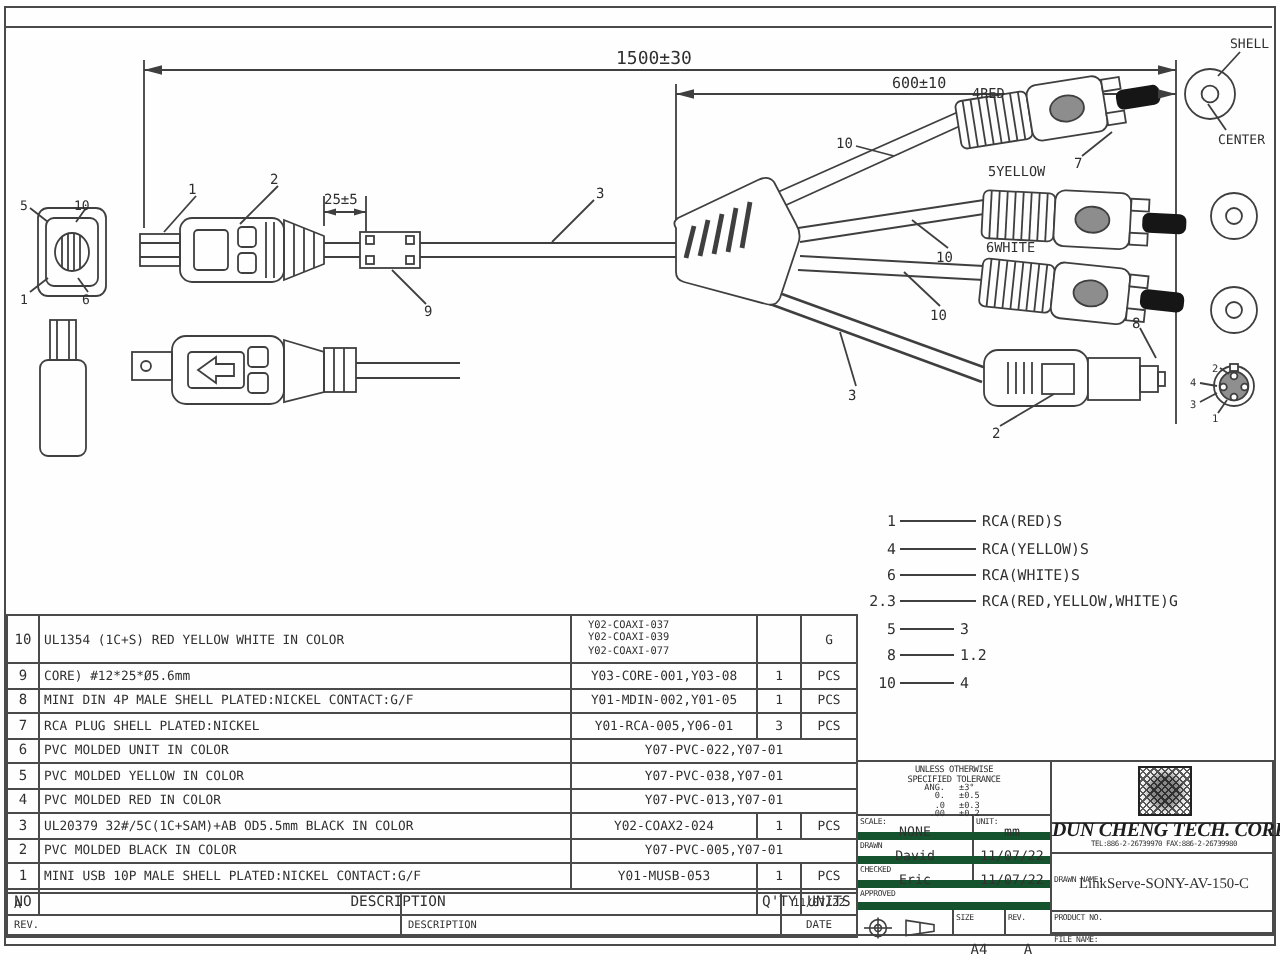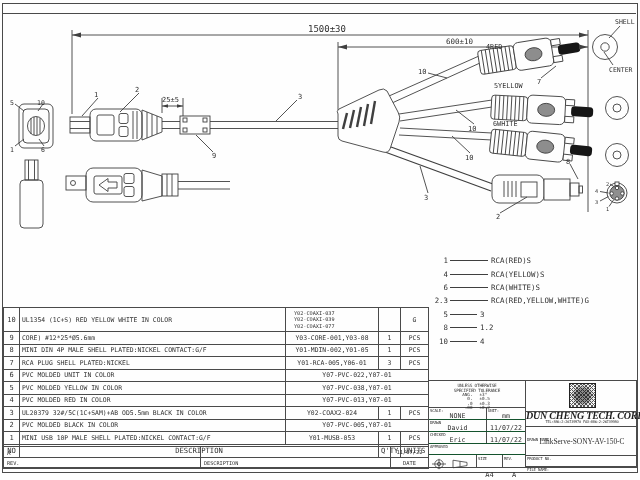--- a/index.html
+++ b/index.html
@@ -44,21 +44,21 @@
   
   .titleblock{position:absolute;left:428px;top:380px;width:209px;height:87.5px;border:1px solid #4a4a4a;
               box-sizing:border-box;background:#fefefe;}
   .titleblock *{box-sizing:border-box;}
   .tb-left{position:absolute;left:0;top:0;width:97px;height:100%;border-right:1px solid #4a4a4a;}
   .tol{height:26.5px;border-bottom:1px solid #4a4a4a;text-align:center;padding-top:1.5px;}
   .tol-h{font-size:4.4px;line-height:5.2px;letter-spacing:-0.2px;}
   .tol-row{display:flex;justify-content:center;gap:7px;font-size:4.3px;line-height:4.5px;}
   .tol-row span:first-child{width:16px;text-align:right;}
   .tol-row span:last-child{width:18px;text-align:left;}
-  .tb-row{position:relative;border-bottom:1px solid #14532d;display:flex;}
+  .tb-row{position:relative;border-bottom:4px solid #14532d;display:flex;}
   .tb-lbl{position:absolute;left:1px;top:0.5px;font-size:4px;letter-spacing:-0.2px;}
   .cellL{position:relative;width:58px;border-right:1px solid #4a4a4a;text-align:center;}
   .cellR{position:relative;flex:1;text-align:center;}
   .vmid{font-size:6.6px;margin-top:4px;white-space:nowrap;}
   .row-scale{height:12px;}.row-drawn{height:12px;}.row-checked{height:12px;}.row-approved{height:11.5px;}
   .row-bottom{height:12.5px;border-bottom:none;}
   .cell-sym{position:relative;width:48px;border-right:1px solid #4a4a4a;}
   .cell-size{position:relative;width:26px;border-right:1px solid #4a4a4a;text-align:center;}
   .cell-rev{position:relative;flex:1;text-align:center;}
   .szval{font-size:7px;margin-top:16px;}

